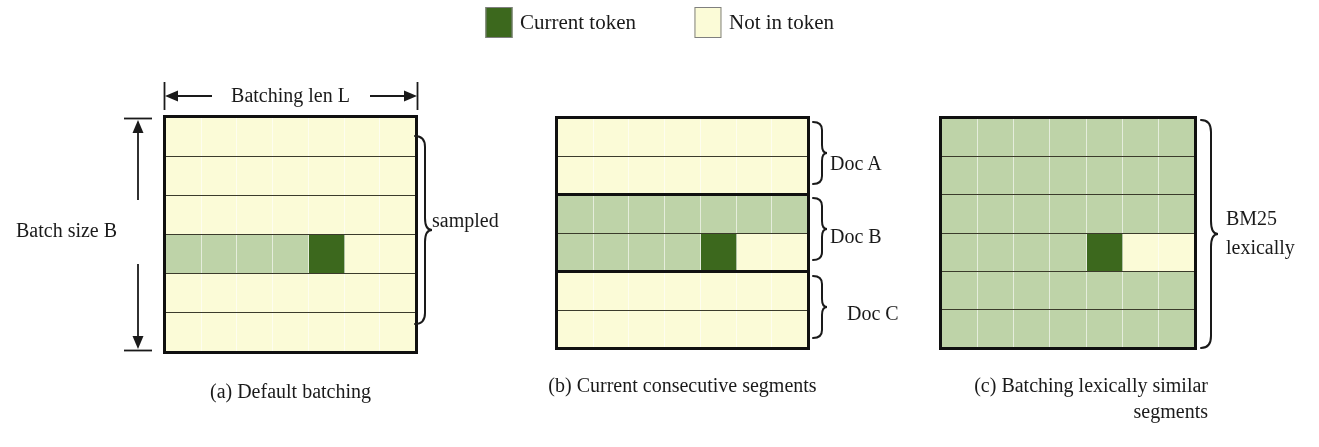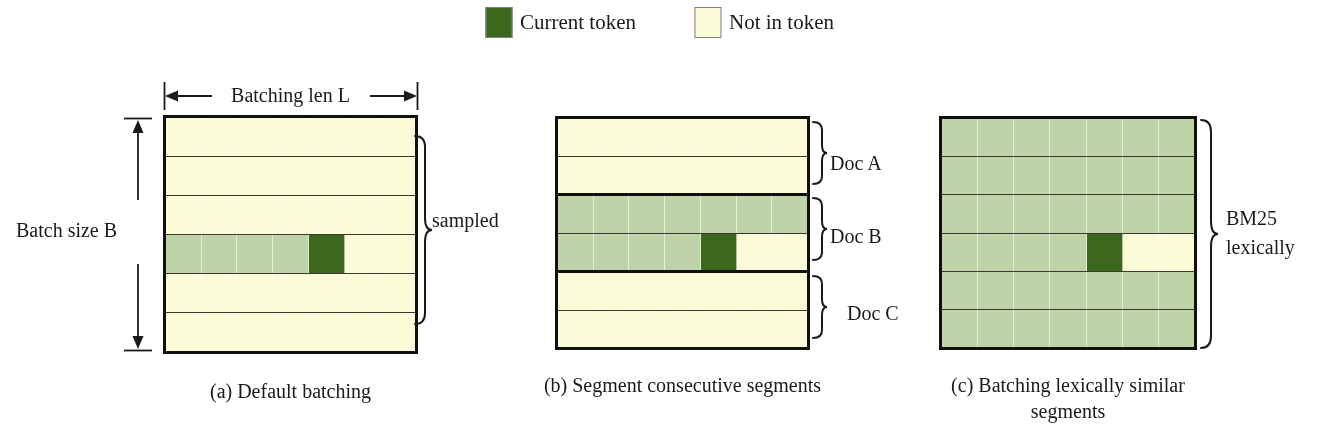--- a/index.html
+++ b/index.html
@@ -257,16 +257,16 @@
 
   <svg class="abs" style="left:1197px;top:118px;" width="24" height="232" viewBox="0 0 24 232">
     <path class="stroke" stroke-width="2" stroke-linecap="round" d="M4,2 Q14,2 14,14 L14,103 Q14,116 21,116 Q14,116 14,129 L14,218 Q14,230 4,230"></path>
   </svg>
   <div class="lbl" style="left:1226px;top:204px;">
     <div>BM25</div>
     <div>lexically</div>
   </div>
 
   <div class="caption" style="left:163px;top:378px;width:255px;">(a) Default batching</div>
-  <div class="caption" style="left:535px;top:372px;width:295px;">(b) Segment consecutive segments</div>
-  <div class="caption" style="left:928px;top:372px;width:280px;">(c) Batching lexically similar segments</div>
+  <div class="caption" style="left:535px;top:372px;width:295px;">(b) Current consecutive segments</div>
+  <div class="caption" style="left:928px;top:372px;width:280px;text-align:right;">(c) Batching lexically similar segments</div>
 
 </div>
 
 </body></html>

